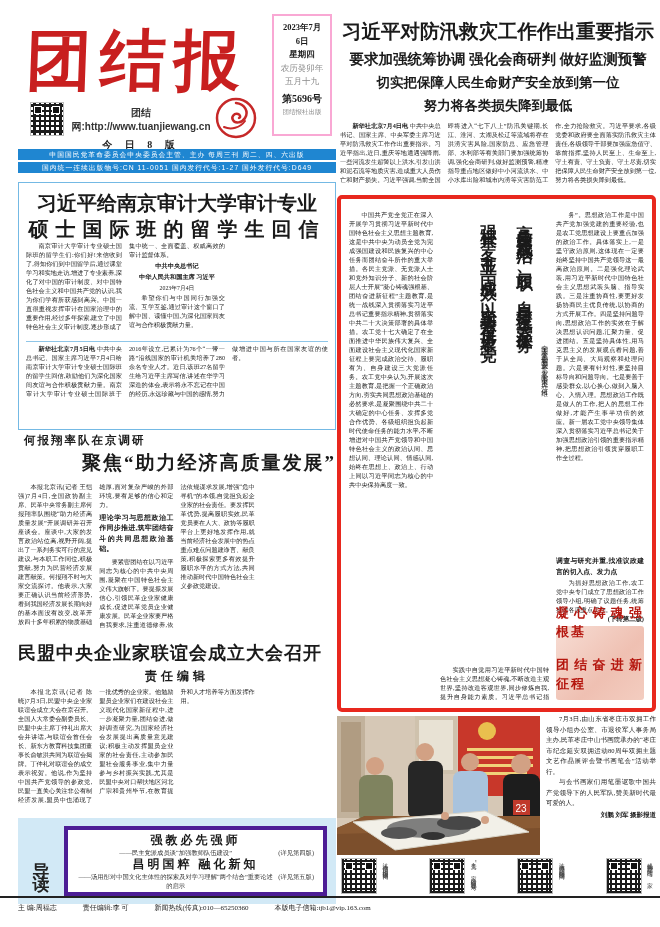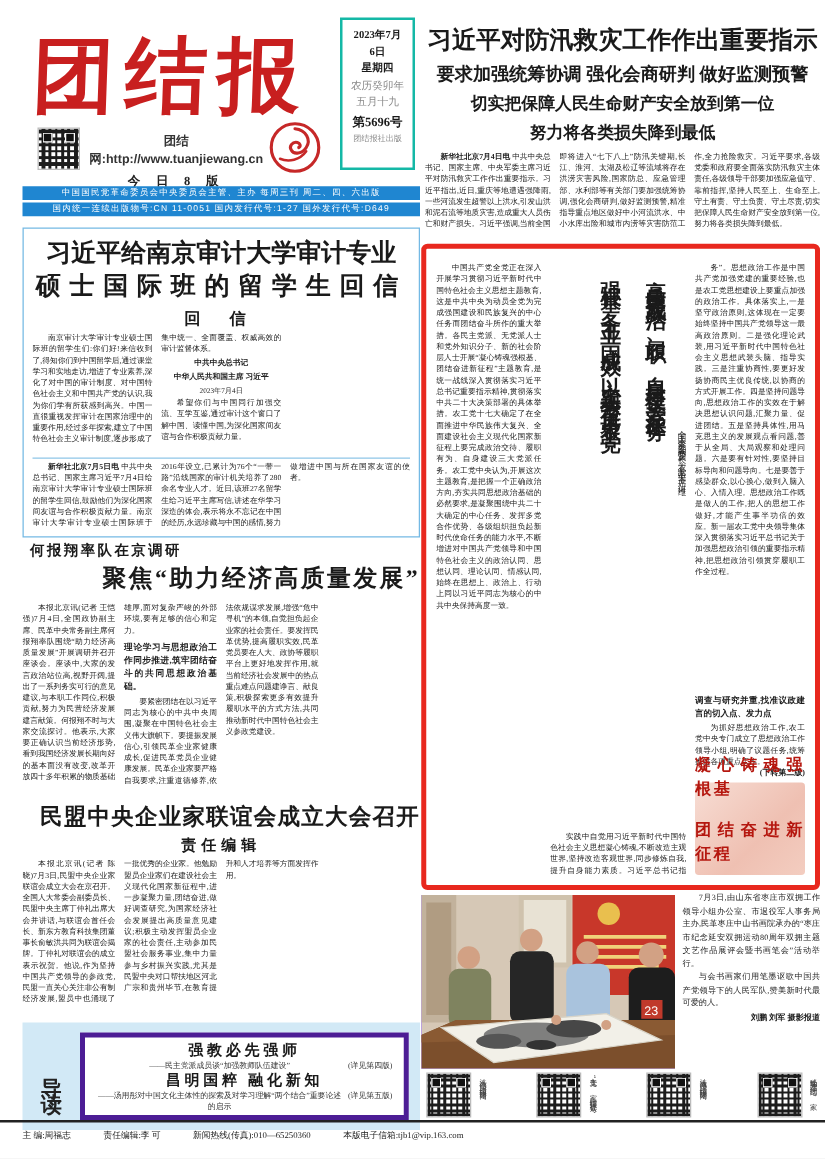--- a/index.html
+++ b/index.html
@@ -17,21 +17,21 @@
     background-origin:content-box;padding:3px;}
   .qr::before{content:"";position:absolute;left:3px;top:3px;width:8px;height:8px;background:#111;
     box-shadow:0 0 0 1px #fff inset;}
   .qr::after{content:"";position:absolute;right:3px;top:3px;width:8px;height:8px;background:#111;
     box-shadow:0 0 0 1px #fff inset;}
   .masthead-qr{left:30px;top:102px;width:34px;height:34px;}
   .site-block{left:66px;top:106px;width:150px;text-align:center;}
   .site-url{font-size:10px;font-weight:bold;color:#333;font-family:"Liberation Sans",sans-serif;}
   .site-pages{font-size:10px;font-weight:bold;letter-spacing:5px;margin-top:4px;color:#222;}
   .phoenix{left:214px;top:96px;width:44px;height:44px;}
-  .date-box{left:272px;top:14px;width:60px;height:122px;border:2px solid #14b8a6;
+  .date-box{left:272px;top:14px;width:60px;height:122px;border:2px solid #f9a8d4;
     padding:5px 2px;text-align:center;font-size:8.5px;line-height:1.6;font-weight:bold;}
   .date-dim{color:#8a8a8a;font-weight:normal;}
   .date-issue{font-size:10px;margin-top:2px;}
   .date-pub{font-size:6.5px;color:#8a8a8a;font-weight:normal;}
   .band{left:18px;width:318px;height:11px;background:#1f86d1;color:#fff;text-align:center;
     font-size:6.8px;line-height:11px;font-family:"Liberation Sans",sans-serif;letter-spacing:1px;
     white-space:nowrap;overflow:hidden;}
   .band1{top:149px;} .band2{top:162px;}
   
   .ts-headline{left:340px;top:18px;width:316px;font-size:19.5px;font-weight:900;text-align:center;
@@ -58,21 +58,21 @@
   .lt-flow2{height:56px;}
   .sig{text-indent:0 !important;text-align:center;font-weight:bold;}
   .sig-sm{text-indent:0 !important;text-align:center;font-size:5.8px;}
   
   .fc-kicker{left:24px;top:433px;font-size:11.5px;font-weight:bold;letter-spacing:2px;}
   .fc-headline{left:18px;top:450px;width:318px;font-size:19px;font-weight:700;text-align:right;
     letter-spacing:2px;white-space:nowrap;}
   .fc-body{left:18px;top:483px;width:318px;height:152px;}
   .inline-subhead{display:block;font-weight:bold;font-size:7px;line-height:1.5;margin:3px 0;text-indent:0;}
   
-  .mm-headline{left:18px;top:641px;width:318px;font-size:18px;font-weight:900;text-align:right;
+  .mm-headline{left:18px;top:641px;width:318px;font-size:18px;font-weight:900;text-align:left;
     letter-spacing:1px;white-space:nowrap;}
   .mm-sub{left:18px;top:668px;width:318px;font-size:12px;font-weight:bold;text-align:center;letter-spacing:4px;}
   .mm-body{left:18px;top:688px;width:318px;height:124px;}
   
   .daodu{left:18px;top:818px;width:318px;height:86px;background:#d2e9f6;display:flex;align-items:stretch;}
   .dd-label{width:46px;display:flex;align-items:center;justify-content:center;}
   .dd-label span{writing-mode:vertical-rl;font-size:17px;font-weight:bold;letter-spacing:12px;color:#222;}
   .dd-inner{flex:1;background:#fff;border:4px solid #4c1d95;margin:8px 9px 8px 0;padding:3px 9px 2px;overflow:hidden;}
   .dd-title{font-size:12px;font-weight:bold;text-align:center;letter-spacing:3px;line-height:1.3;}
   .dd-subline{display:flex;align-items:baseline;font-size:6.3px;color:#333;line-height:1.4;}
@@ -157,21 +157,20 @@
   <div class="abs ts-sub2">切实把保障人民生命财产安全放到第一位</div>
   <div class="abs ts-sub3">努力将各类损失降到最低</div>
   <div class="abs ts-body cols cols3">
     <p><span class="lead-b">新华社北京7月4日电</span>
        <span>中共中央总书记、国家主席、中央军委主席习近平对防汛救灾工作作出重要指示。习近平指出,近日,重庆等地遭遇强降雨,一些河流发生超警以上洪水,引发山洪和泥石流等地质灾害,造成重大人员伤亡和财产损失。习近平强调,当前全国即将进入“七下八上”防汛关键期,长江、淮河、太湖及松辽等流域将存在洪涝灾害风险,国家防总、应急管理部、水利部等有关部门要加强统筹协调,强化会商研判,做好监测预警,精准指导重点地区做好中小河流洪水、中小水库出险和城市内涝等灾害防范工作,全力抢险救灾。习近平要求,各级党委和政府要全面落实防汛救灾主体责任,各级领导干部要加强应急值守、靠前指挥,坚持人民至上、生命至上,守土有责、守土负责、守土尽责,切实把保障人民生命财产安全放到第一位,努力将各类损失降到最低。</span></p>
   </div>
 
   <div class="abs letter-box">
     <div class="lt-h1">习近平给南京审计大学审计专业</div>
     <div class="lt-h2">硕士国际班的留学生回信</div>
-    <div class="lt-sub">回  信</div>
     <div class="cols cols3 lt-flow1">
       <p>南京审计大学审计专业硕士国际班的留学生们:你们好!来信收到了,得知你们到中国留学后,通过课堂学习和实地走访,增进了专业素养,深化了对中国的审计制度、对中国特色社会主义和中国共产党的认识,我为你们学有所获感到高兴。中国一直很重视发挥审计在国家治理中的重要作用,经过多年探索,建立了中国特色社会主义审计制度,逐步形成了集中统一、全面覆盖、权威高效的审计监督体系。</p>
       <p class="sig">中共中央总书记</p>
       <p class="sig">中华人民共和国主席  习近平</p>
       <p class="sig-sm">2023年7月4日</p>
       <p>希望你们与中国同行加强交流、互学互鉴,通过审计这个窗口了解中国、读懂中国,为深化国家间友谊与合作积极贡献力量。</p>
     </div>
     <hr class="lt-hr">
     <div class="cols cols3 lt-flow2">
       <p><span class="lead-b">新华社北京7月5日电</span>

